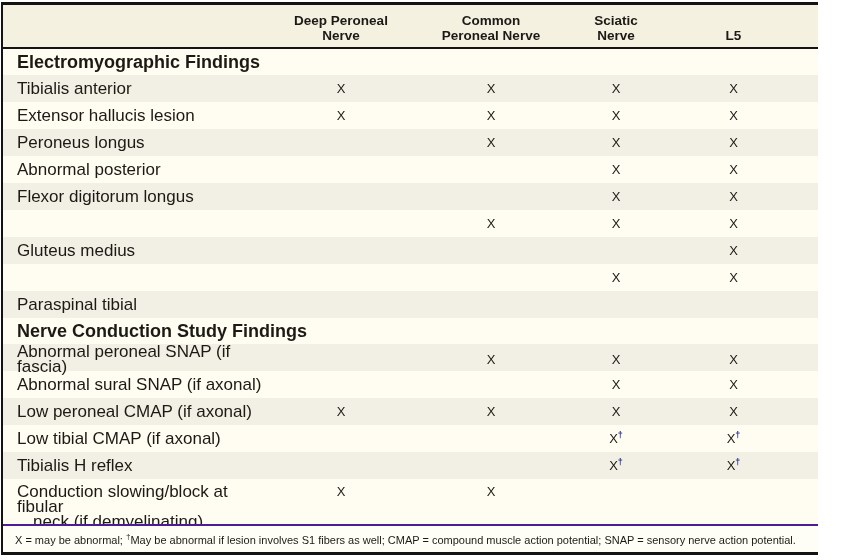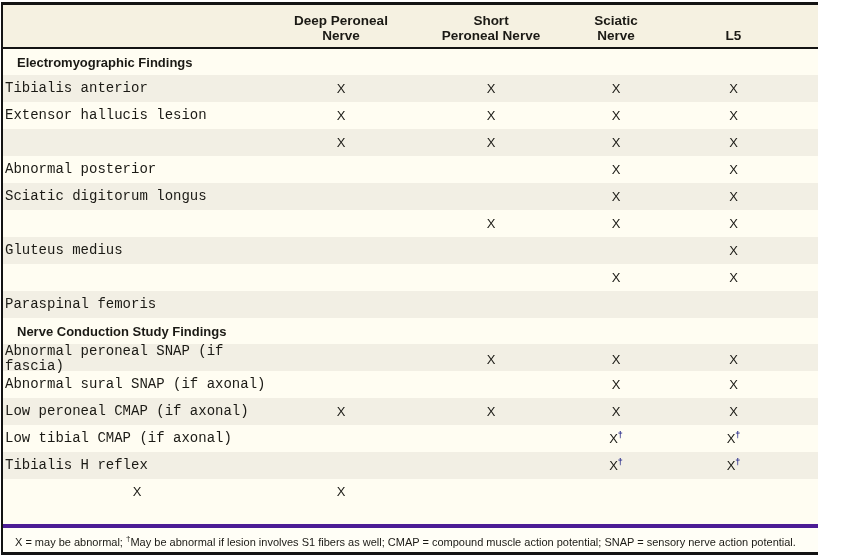--- a/index.html
+++ b/index.html
@@ -24,43 +24,43 @@
   .header-cell {
     text-align:center; font-weight:bold; font-size:13.5px; line-height:15px;
     white-space:pre-line;
   }
   .body-rows { flex:0 0 auto; }
   .row { height:27px; align-items:center; }
   .row-light { background:#fffdf2; }
   .row-shaded { background:#f2efe4; }
   .section-row {
     height:26px; display:flex; align-items:center;
-    font-weight:bold; font-size:13px; padding-left:14px;
+    font-weight:bold; font-size:18px; padding-left:14px;
   }
-  .label-cell { padding-left:2px; font-size:14px; line-height:15px;font-family:Liberation Mono, monospace; }
+  .label-cell { padding-left:14px; font-size:17px; line-height:15px; }
   .label-line2 { padding-left:16px; }
   .mark-cell { text-align:center; font-size:13px; }
   .row-tall { height:45px; align-items:flex-start; padding-top:5px; box-sizing:border-box; }
   sup.dagger { color:#2b2e8c; font-size:9px; font-weight:bold; line-height:0; }
   .footnote {
-    flex:1 1 auto; border-top:4px solid #4c1d95; background:#fffef6;
+    flex:1 1 auto; border-top:2px solid #4c1d95; background:#fffef6;
     font-size:11px; line-height:14px; padding:4px 4px 0 12px;
   }
 </style>
 </head>
 <body>
 
 <div class="page">
   <div class="frame">
     <div class="grid-row header-row">
       <div class="header-cell"></div>
 
     <div class="header-cell">Deep Peroneal
 Nerve</div>
-        <div class="header-cell">Short
+        <div class="header-cell">Common
 Peroneal Nerve</div>
         <div class="header-cell">Sciatic
 Nerve</div>
         <div class="header-cell">L5</div>
       </div>
     <div class="body-rows">
 
     <div class="section-row row-light">Electromyographic Findings</div>
         <div class="grid-row row row-shaded">
           <div class="label-cell">Tibialis anterior</div>
@@ -72,36 +72,37 @@
         </div>
         <div class="grid-row row row-light">
           <div class="label-cell">Extensor hallucis lesion</div>
           <div class="mark-cell">X</div>
           <div class="mark-cell">X</div>
           <div class="mark-cell">X</div>
           <div class="mark-cell">X</div>
           <div class="mark-cell">X</div>
         </div>
         <div class="grid-row row row-shaded">
+          <div class="label-cell">Peroneus longus</div>
           <div class="mark-cell"></div>
           <div class="mark-cell">X</div>
           <div class="mark-cell">X</div>
           <div class="mark-cell">X</div>
           <div class="mark-cell">X</div>
         </div>
         <div class="grid-row row row-light">
           <div class="label-cell">Abnormal posterior</div>
           <div class="mark-cell"></div>
           <div class="mark-cell"></div>
           <div class="mark-cell">X</div>
           <div class="mark-cell">X</div>
           <div class="mark-cell">X</div>
         </div>
         <div class="grid-row row row-shaded">
-          <div class="label-cell">Sciatic digitorum longus</div>
+          <div class="label-cell">Flexor digitorum longus</div>
           <div class="mark-cell"></div>
           <div class="mark-cell"></div>
           <div class="mark-cell">X</div>
           <div class="mark-cell">X</div>
           <div class="mark-cell">X</div>
         </div>
         <div class="grid-row row row-light">
           <div class="mark-cell"></div>
           <div class="mark-cell"></div>
           <div class="mark-cell">X</div>
@@ -117,21 +118,21 @@
           <div class="mark-cell">X</div>
         </div>
         <div class="grid-row row row-light">
           <div class="mark-cell"></div>
           <div class="mark-cell"></div>
           <div class="mark-cell"></div>
           <div class="mark-cell">X</div>
           <div class="mark-cell">X</div>
         </div>
         <div class="grid-row row row-shaded">
-          <div class="label-cell">Paraspinal femoris</div>
+          <div class="label-cell">Paraspinal tibial</div>
           <div class="mark-cell"></div>
           <div class="mark-cell"></div>
           <div class="mark-cell"></div>
           <div class="mark-cell"></div>
           <div class="mark-cell">X</div>
         </div>
         <div class="section-row row-light">Nerve Conduction Study Findings</div>
         <div class="grid-row row row-shaded">
           <div class="label-cell">Abnormal peroneal SNAP (if fascia)</div>
           <div class="mark-cell"></div>
@@ -166,20 +167,24 @@
         </div>
         <div class="grid-row row row-shaded">
           <div class="label-cell">Tibialis H reflex</div>
           <div class="mark-cell"></div>
           <div class="mark-cell"></div>
           <div class="mark-cell">X<sup class="dagger">†</sup></div>
           <div class="mark-cell">X<sup class="dagger">†</sup></div>
           <div class="mark-cell">X<sup class="dagger">†</sup></div>
         </div>
         <div class="grid-row row row-light row-tall">
+          <div class="label-cell">
+            <div>Conduction slowing/block at fibular</div>
+            <div class="label-line2">neck (if demyelinating)</div>
+          </div>
           <div class="mark-cell">X</div>
           <div class="mark-cell">X</div>
           <div class="mark-cell"></div>
           <div class="mark-cell"></div>
           <div class="mark-cell"></div>
         </div>
       </div>
     <div class="footnote">
       
     X = may be abnormal; <sup style="font-size: 8px;">†</sup>May be abnormal if lesion involves S1 fibers as well; CMAP = compound muscle action potential; SNAP = sensory nerve action potential.</div>

